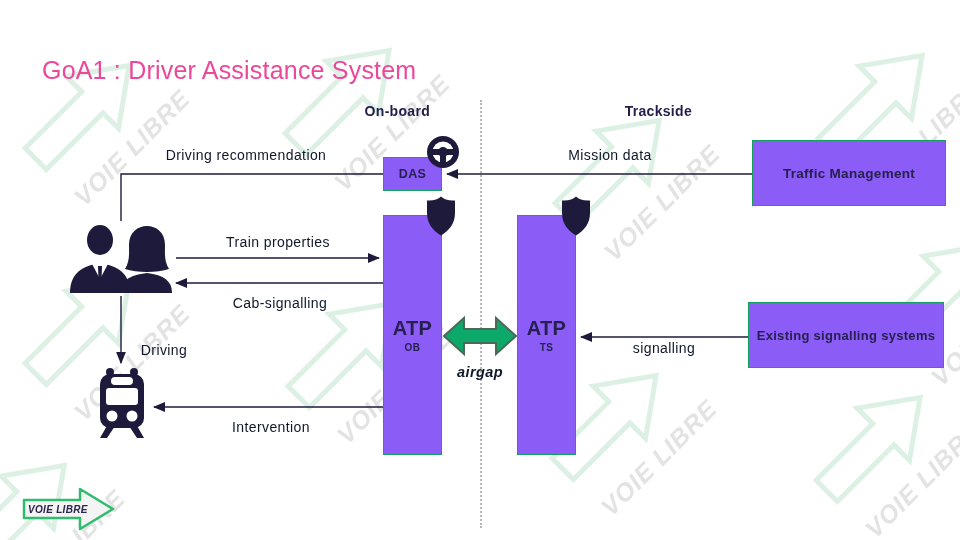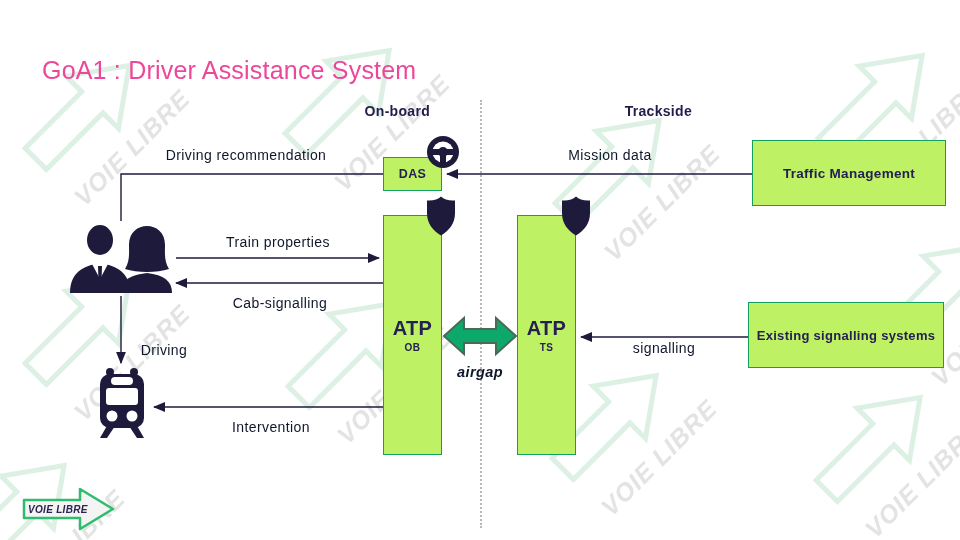--- a/index.html
+++ b/index.html
@@ -23,21 +23,21 @@
   .title{
     position:absolute;left:42px;top:56px;
     font-size:25px;letter-spacing:0.2px;color:#ec4899;z-index:3;
   }
   .zone-header{
     position:absolute;top:103px;width:160px;text-align:right;
     font-size:14px;font-weight:bold;letter-spacing:0.3px;color:#221c4a;z-index:3;
   }
   
   .gbox{
-    position:absolute;background:#bef264;border:1.5px solid #13a05e;
+    position:absolute;background:#8b5cf6;border:1.5px solid #13a05e;
     display:flex;align-items:center;justify-content:center;
     box-sizing:border-box;z-index:3;text-align:center;color:#262051;
   }
   .gbox .big{font-size:20px;font-weight:bold;letter-spacing:0.4px;}
   .gbox .small{font-size:10px;font-weight:bold;letter-spacing:0.4px;margin-top:2px;}
   
   .flow-label{
     position:absolute;width:200px;text-align:center;
     font-size:14px;letter-spacing:0.4px;color:#0f172a;z-index:3;
   }

